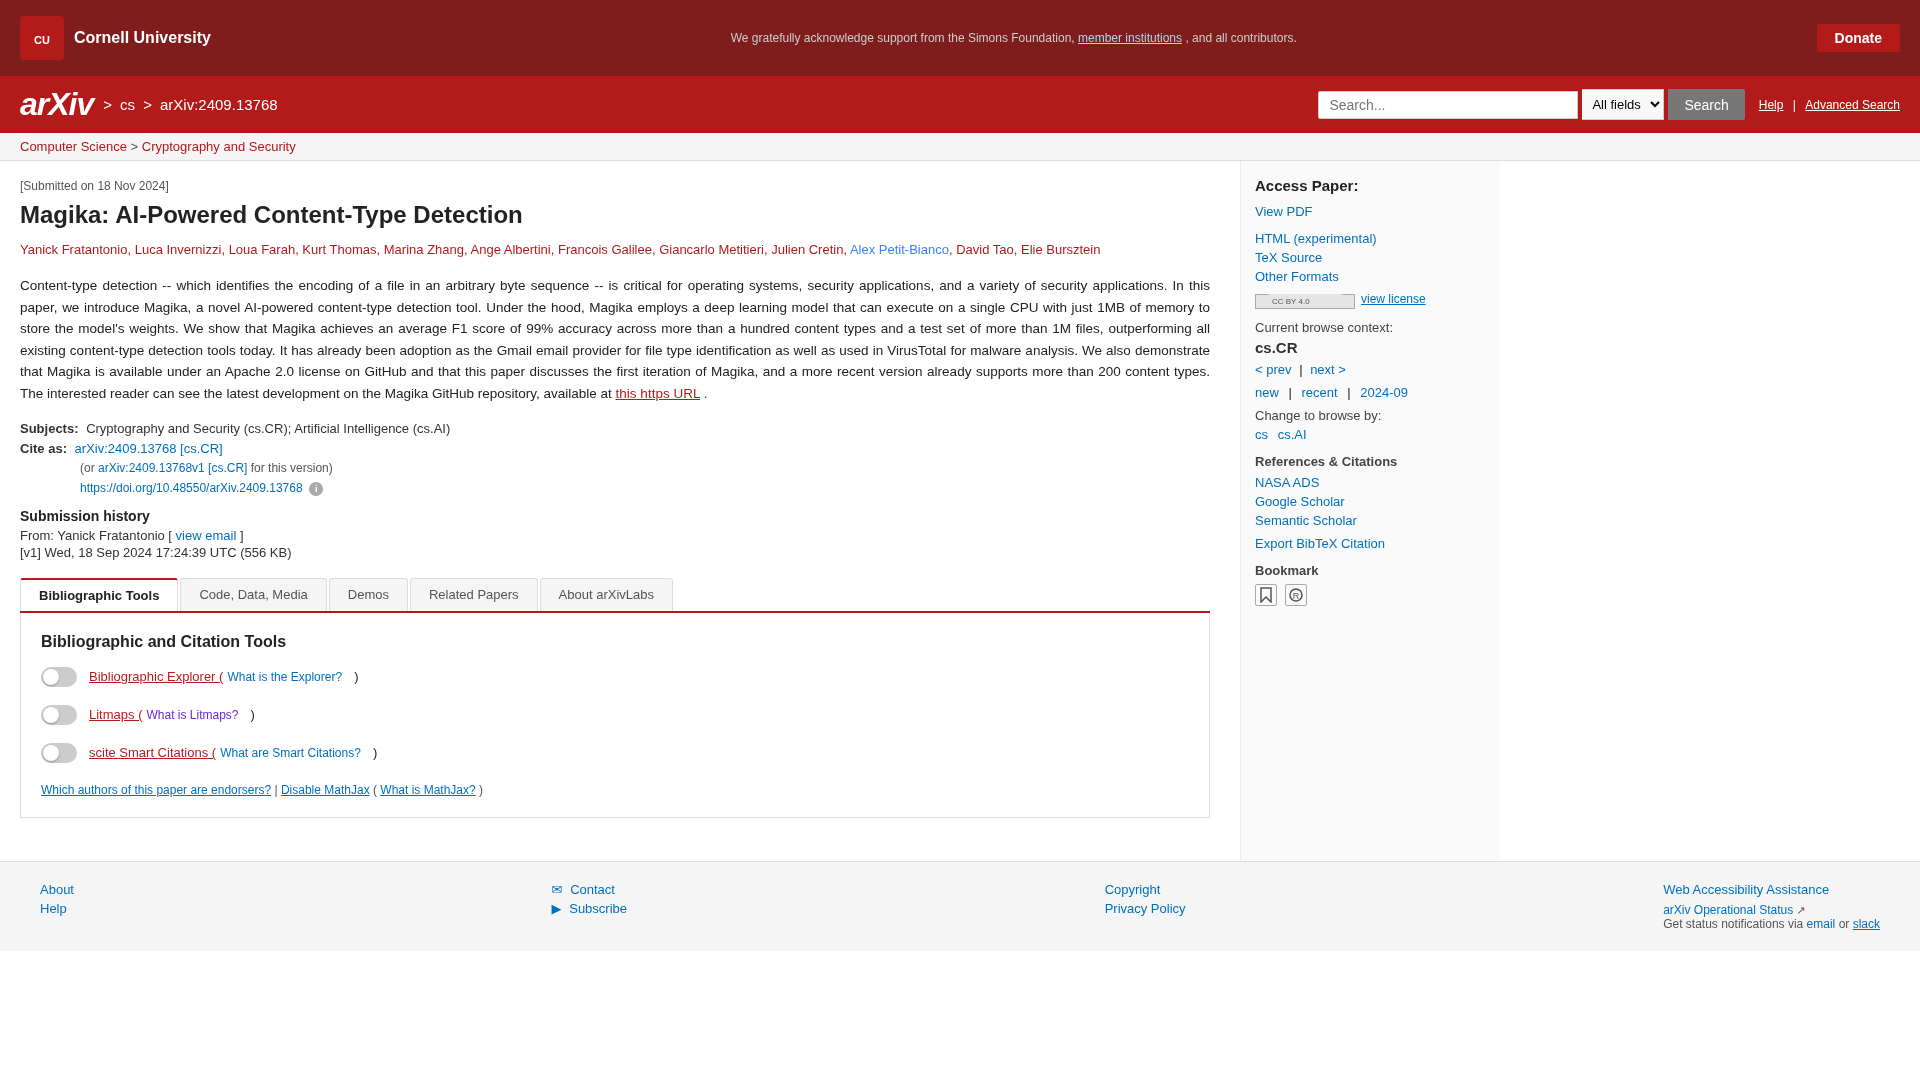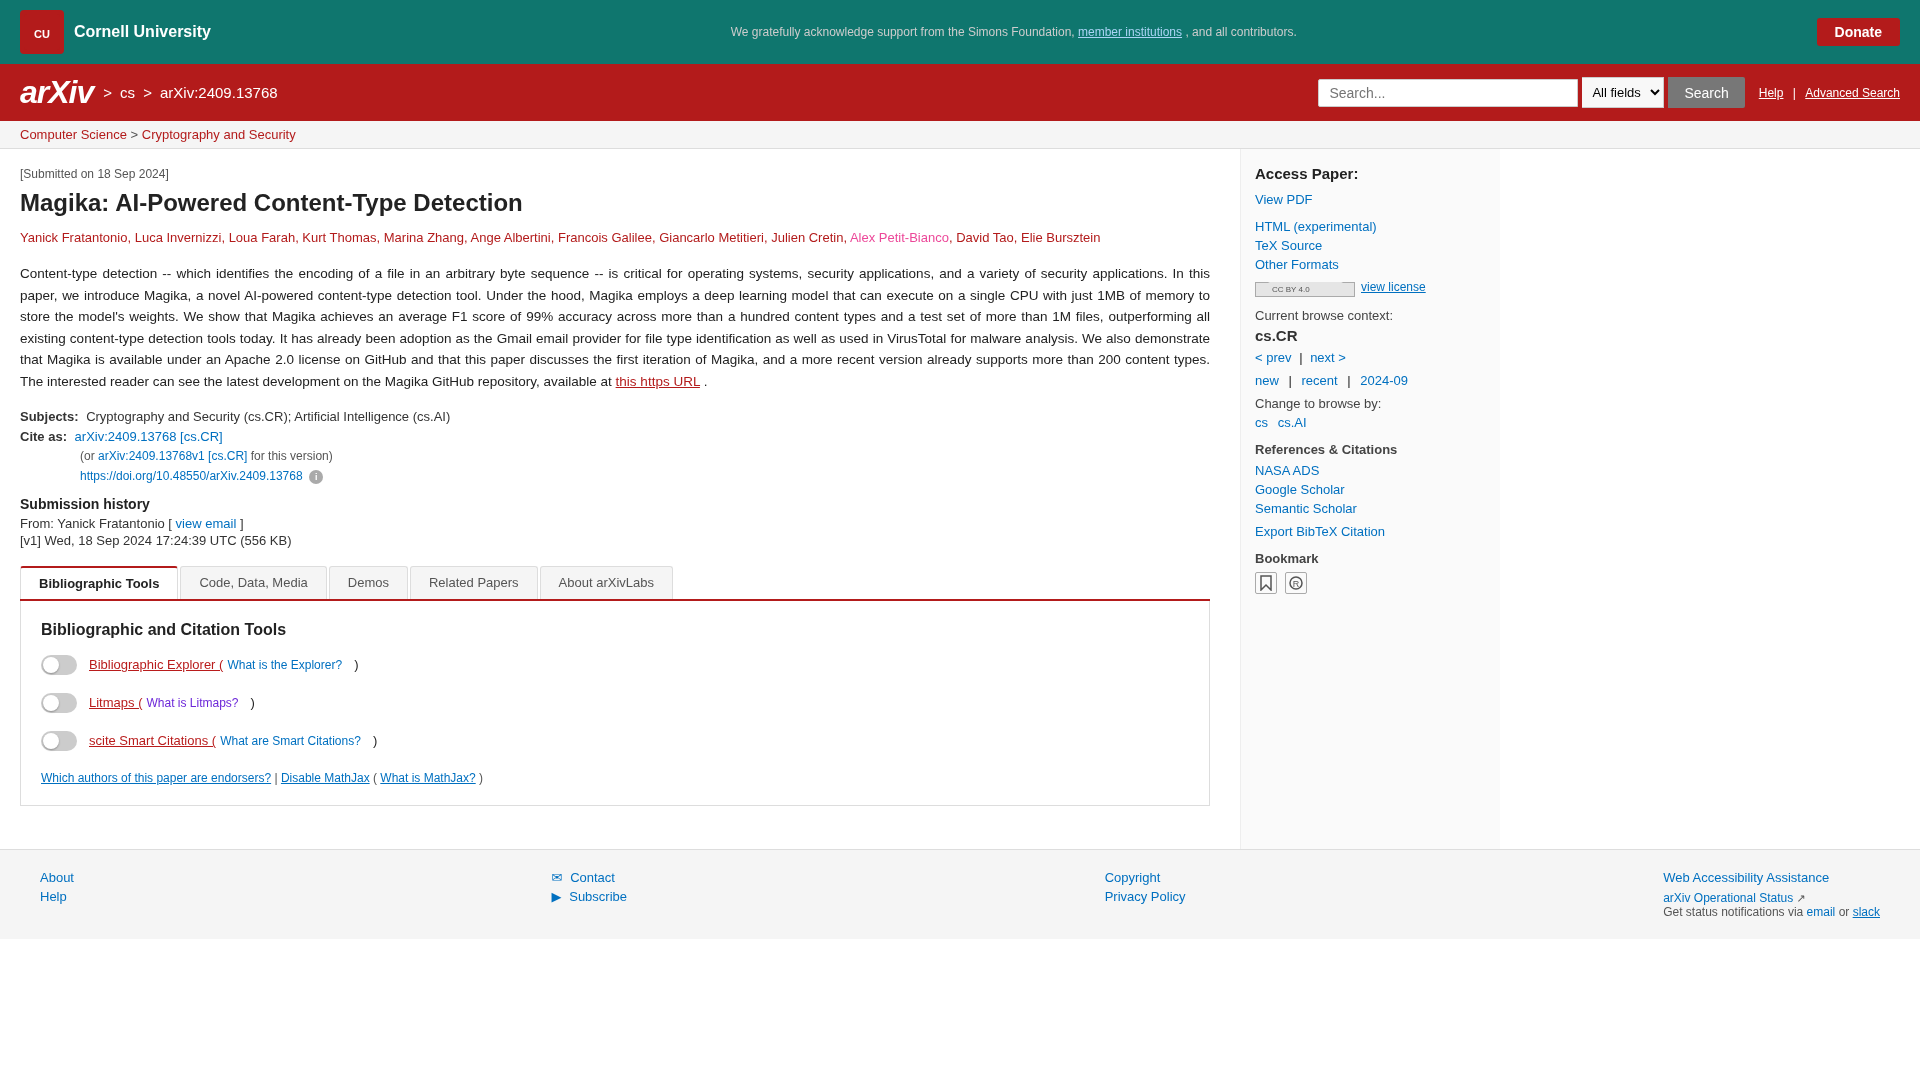--- a/index.html
+++ b/index.html
@@ -1,22 +1,22 @@
 <!DOCTYPE html>
 <html><head>
   <meta charset="utf-8">
   <style>
     * { box-sizing: border-box; margin: 0; padding: 0; }
     body { font-family: Arial, sans-serif; font-size: 14px; color: #222; background: #fff; }
 
     
     #top-bar {
-      background: #0f766e;
-      color: #fff;
-      padding: 10px 20px;
+      background: #7f1d1d;
+      color: #fff;
+      padding: 16px 20px;
       display: flex;
       align-items: center;
       justify-content: space-between;
     }
     #cornell-logo {
       display: flex;
       align-items: center;
       gap: 10px;
     }
     #cornell-logo-img {
@@ -340,34 +340,34 @@
 
 <div id="subnav">
   <a style="color:#b31b1b;text-decoration:none;font-size:13px;">Computer Science</a>
   <span style="color:#555;font-size:13px;"> &gt; </span>
   <a style="color:#b31b1b;text-decoration:none;font-size:13px;">Cryptography and Security</a>
 </div>
 
 <div id="main-layout">
 
   <div id="paper-content">
-    <div id="submitted-date" style="font-size:12px;color:#555;margin-bottom:6px;">[Submitted on 18 Sep 2024]</div>
+    <div id="submitted-date" style="font-size:12px;color:#555;margin-bottom:6px;">[Submitted on 18 Nov 2024]</div>
     <h1 id="paper-title" style="font-size:24px;font-weight:bold;color:#222;margin-bottom:10px;line-height:1.3;">Magika: AI-Powered Content-Type Detection</h1>
 
     <div id="authors" style="font-size:13px;color:#b31b1b;margin-bottom:14px;line-height:1.6;">
       <a style="color:#b31b1b;text-decoration:none;">Yanick Fratantonio</a>,
       <a style="color:#b31b1b;text-decoration:none;">Luca Invernizzi</a>,
       <a style="color:#b31b1b;text-decoration:none;">Loua Farah</a>,
       <a style="color:#b31b1b;text-decoration:none;">Kurt Thomas</a>,
       <a style="color:#b31b1b;text-decoration:none;">Marina Zhang</a>,
       <a style="color:#b31b1b;text-decoration:none;">Ange Albertini</a>,
       <a style="color:#b31b1b;text-decoration:none;">Francois Galilee</a>,
       <a style="color:#b31b1b;text-decoration:none;">Giancarlo Metitieri</a>,
       <a style="color:#b31b1b;text-decoration:none;">Julien Cretin</a>,
-      <a style="color:#ec4899;text-decoration:none;">Alex Petit-Bianco</a>,
+      <a style="color:#3b82f6;text-decoration:none;">Alex Petit-Bianco</a>,
       <a style="color:#b31b1b;text-decoration:none;">David Tao</a>,
       <a style="color:#b31b1b;text-decoration:none;">Elie Bursztein</a>
     </div>
 
     <div id="abstract" style="font-size:13.5px;line-height:1.6;color:#222;margin-bottom:16px;text-align:justify;">
       <span>Content-type detection -- which identifies the encoding of a file in an arbitrary byte sequence -- is critical for operating systems, security applications, and a variety of security applications. In this paper, we introduce Magika, a novel AI-powered content-type detection tool. Under the hood, Magika employs a deep learning model that can execute on a single CPU with just 1MB of memory to store the model's weights. We show that Magika achieves an average F1 score of 99% accuracy across more than a hundred content types and a test set of more than 1M files, outperforming all existing content-type detection tools today. It has already been adoption as the Gmail email provider for file type identification as well as used in VirusTotal for malware analysis. We also demonstrate that Magika is available under an Apache 2.0 license on GitHub and that this paper discusses the first iteration of Magika, and a more recent version already supports more than 200 content types. The interested reader can see the latest development on the Magika GitHub repository, available at</span>
       <a style="color:#b31b1b;text-decoration:underline;">this https URL</a>
       <span>.</span>
     </div>
 

